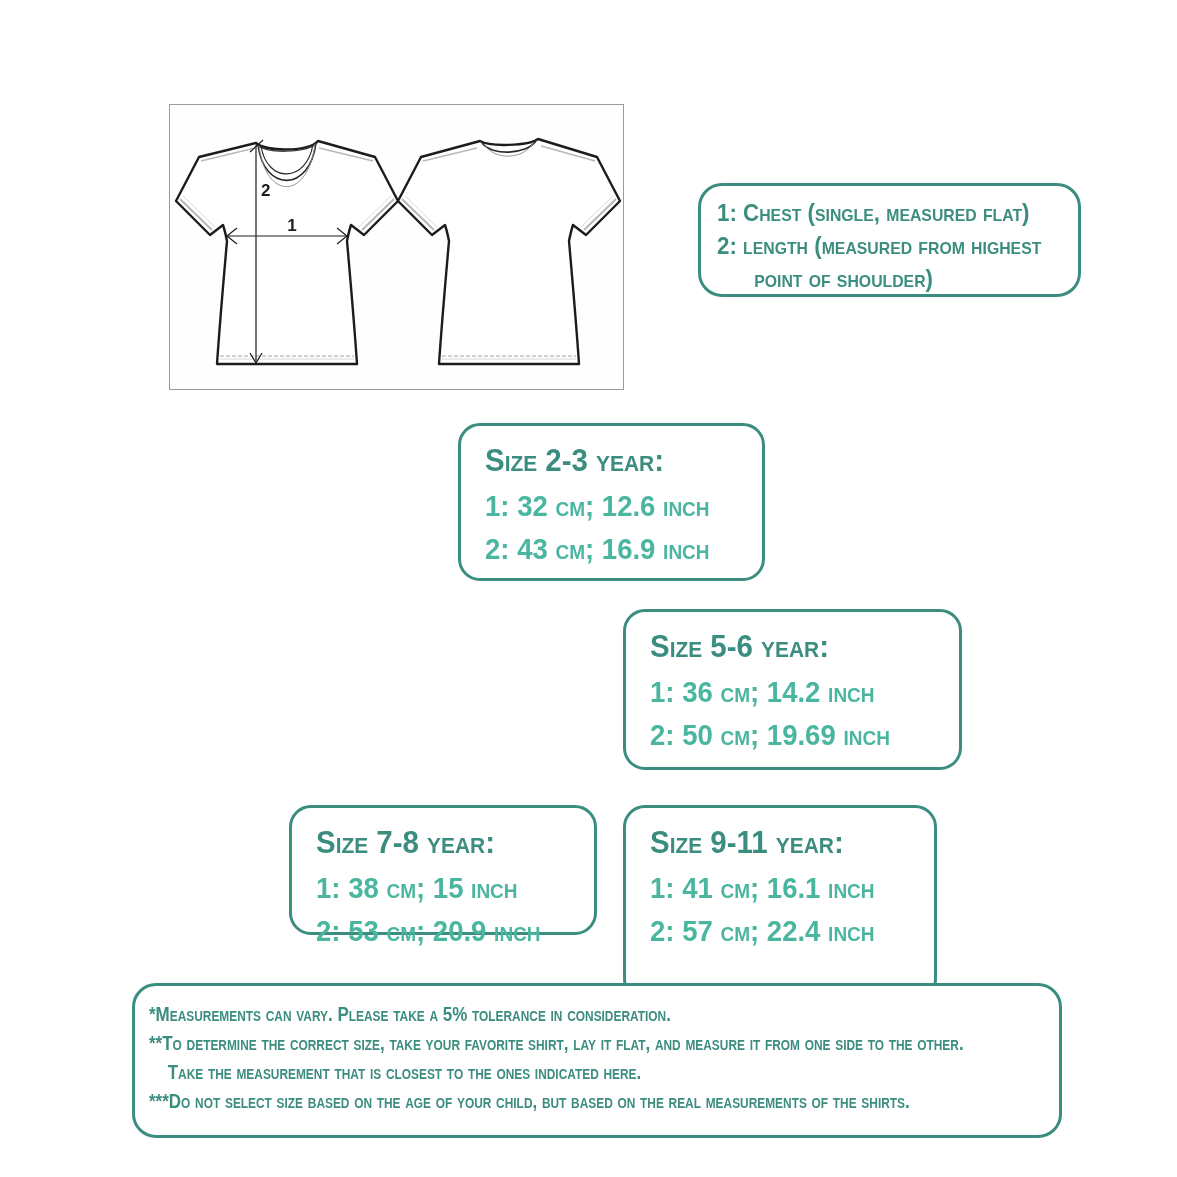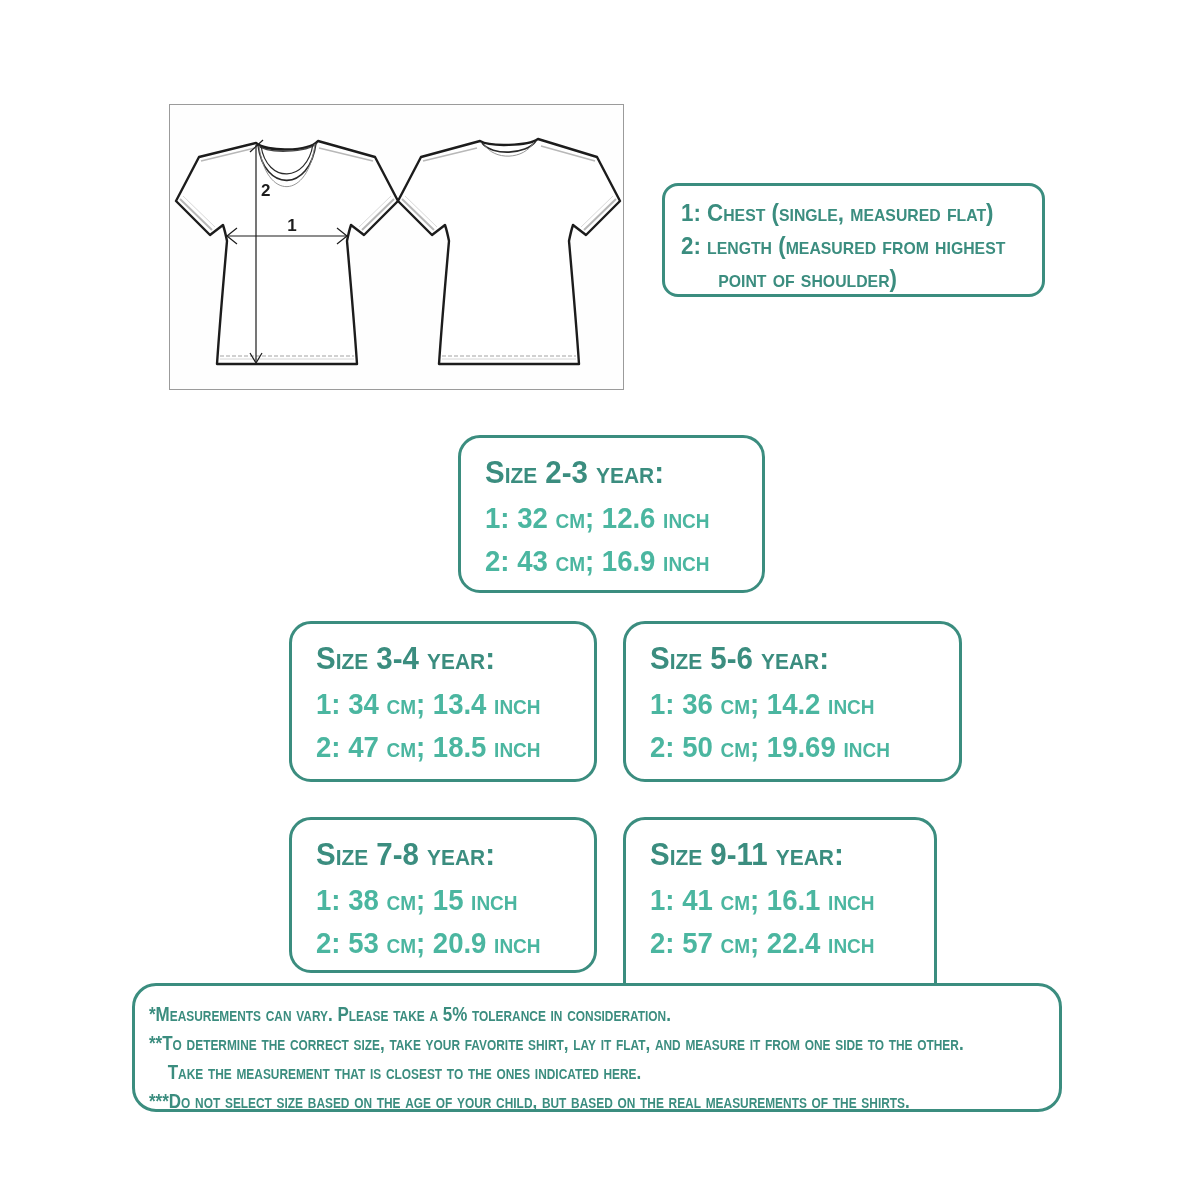--- a/index.html
+++ b/index.html
@@ -16,42 +16,42 @@
   .frame{
     position:absolute;left:169px;top:104px;width:453px;height:284px;
     border:1px solid #9b9b9b;background:#fefefe;
   }
   .frame svg{display:block;width:100%;height:100%;}
   
   .roundbox{
     position:absolute;border:3px solid var(--dark);border-radius:22px;
     background:#ffffff;box-sizing:border-box;
   }
-  .legend{left:662px;top:183px;width:383px;height:114px;border-radius:16px;padding:10px 0 0 16px;}
+  .legend{left:698px;top:183px;width:383px;height:114px;border-radius:24px;padding:10px 0 0 16px;}
   .legend .line{
     font-variant:small-caps;font-weight:700;font-size:24px;line-height:33px;
     color:var(--dark);white-space:nowrap;transform:scaleX(.93);transform-origin:0 0;
   }
   .legend .indent{padding-left:40px;}
-  .sizebox{padding:17px 14px 0 24px;margin-top:12px;}
+  .sizebox{padding:17px 14px 0 24px;}
   .sizebox .title{
     font-variant:small-caps;font-weight:700;font-size:31px;line-height:36px;
     color:var(--dark);white-space:nowrap;transform:scaleX(.95);transform-origin:0 0;
   }
   .sizebox .val{
     font-variant:small-caps;font-weight:700;font-size:29px;line-height:31px;
     color:var(--light);margin-top:12px;white-space:nowrap;
     transform:scaleX(.95);transform-origin:0 0;
   }
   .s23{left:458px;top:423px;width:307px;height:158px;}
   .s34{left:289px;top:609px;width:308px;height:161px;}
   .s56{left:623px;top:609px;width:339px;height:161px;}
-  .s78{left:289px;top:805px;width:308px;height:156px;}
+  .s78{left:289px;top:805px;width:308px;height:130px;}
   .s911{left:623px;top:805px;width:314px;height:196px;}
-  .footer{left:132px;top:983px;width:930px;height:129px;border-radius:24px;padding:14px 0 0 14px;}
+  .footer{left:132px;top:983px;width:930px;height:155px;border-radius:24px;padding:14px 0 0 14px;}
   .footer .line{
     font-variant:small-caps;font-weight:700;font-size:20px;line-height:29px;
     color:var(--dark);white-space:nowrap;transform:scaleX(.85);transform-origin:0 0;
   }
   .footer .indent{padding-left:22px;}
 </style>
 </head>
 <body>
 
 <div class="canvas">
@@ -108,25 +108,20 @@
     <div class="line">2: length (measured from highest</div>
     <div class="line indent">point of shoulder)</div>
   </div>
 
   <div class="roundbox sizebox s23">
     <div class="title">Size 2-3 year:</div>
     <div class="val">1: 32 cm; 12.6 inch</div>
     <div class="val">2: 43 cm; 16.9 inch</div>
   </div>
 
-  <div class="roundbox sizebox s34">
-    <div class="title">Size 3-4 year:</div>
-    <div class="val">1: 34 cm; 13.4 inch</div>
-    <div class="val">2: 47 cm; 18.5 inch</div>
-  </div>
 
   <div class="roundbox sizebox s56">
     <div class="title">Size 5-6 year:</div>
     <div class="val">1: 36 cm; 14.2 inch</div>
     <div class="val">2: 50 cm; 19.69 inch</div>
   </div>
 
   <div class="roundbox sizebox s78">
     <div class="title">Size 7-8 year:</div>
     <div class="val">1: 38 cm; 15 inch</div>

